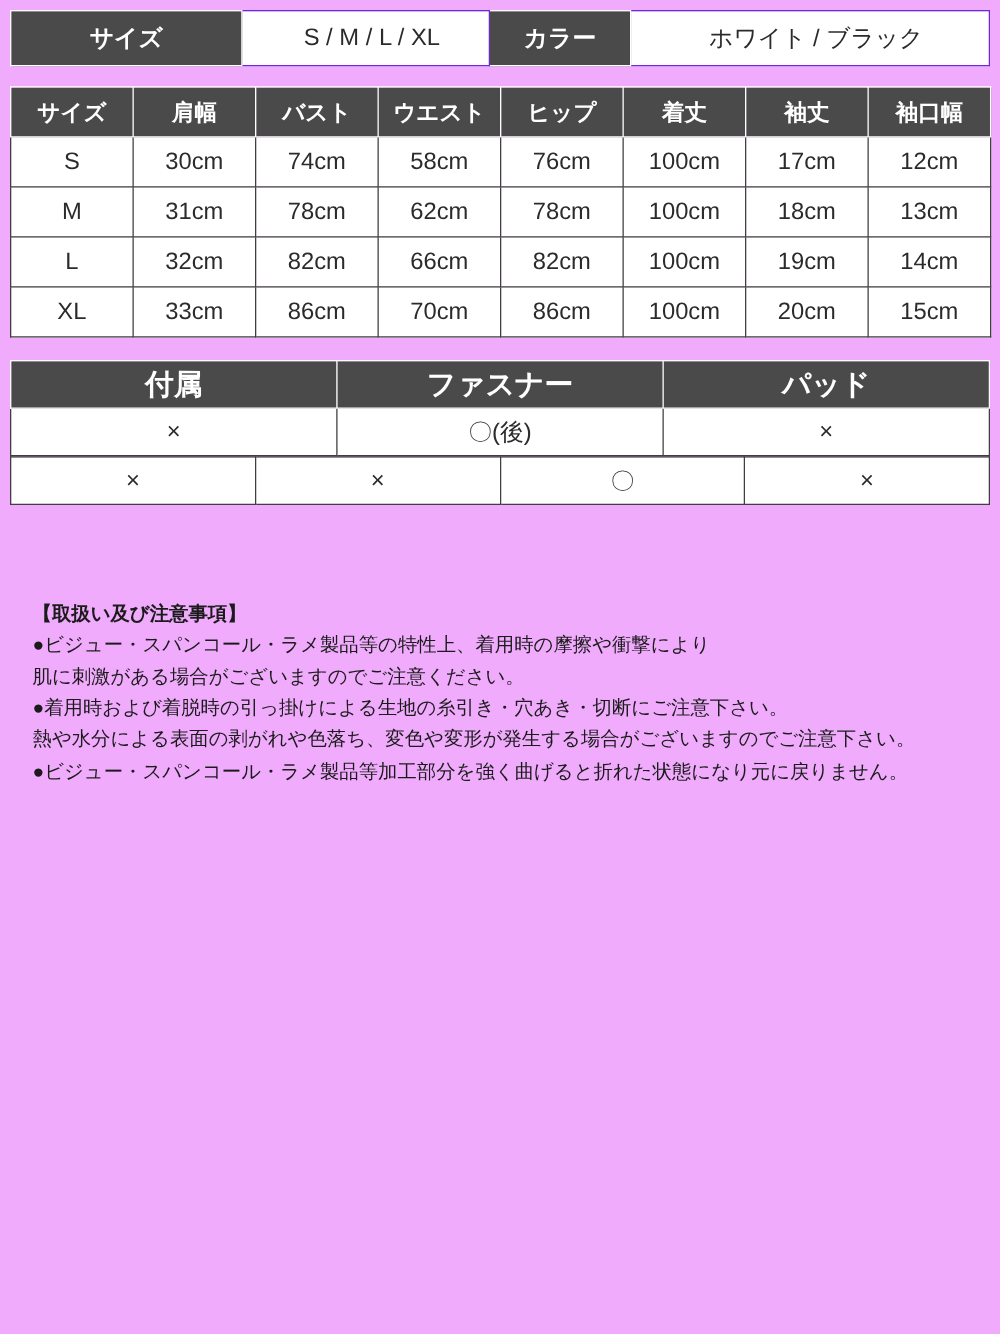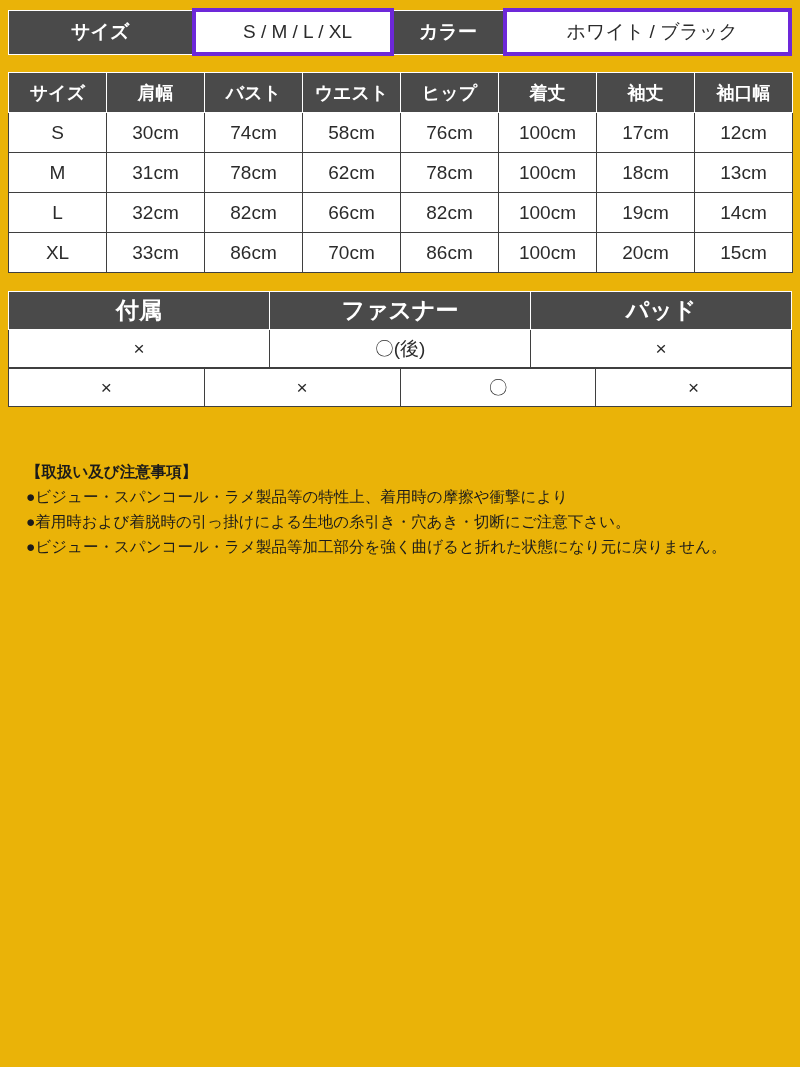--- a/index.html
+++ b/index.html
@@ -8,21 +8,21 @@
     padding: 0;
     width: 800px;
     height: 1067px;
     background: #ffffff;
     font-family: "Liberation Sans", sans-serif;
   }
   .page {
     width: 800px;
     height: 1067px;
     position: relative;
-    background: #eab308;
+    background: #f0abfc;
     padding: 8px 8px 0 8px;
   }
   table {
     border-collapse: collapse;
     width: 784px;
     table-layout: fixed;
   }
   td, th {
     border: 1px solid #ffffff;
     text-align: center;
@@ -32,34 +32,34 @@
     font-size: 19px;
     padding: 0;
   }
   .hdr {
     background: #4a4a4a;
     color: #ffffff;
     font-weight: bold;
   }
   
   .spec-table td { height: 44px; }
-  .spec-table .val { background: #ffffff; border: 4px solid #6d28d9; padding-left: 10px; }
+  .spec-table .val { background: #ffffff; border: 1px solid #6d28d9; padding-left: 10px; }
 
   
   .size-table { margin-top: 16px; }
   .size-table th { height: 40px; font-size: 18px; }
   .size-table td { height: 40px; background: #ffffff; border: 1px solid #3f3f3f; font-size: 19px; }
 
   
   .feat-table { margin-top: 18px; }
   .feat-table th { height: 38px; font-size: 23px; }
   .feat-table td { height: 38px; background: #ffffff; border: 1px solid #3f3f3f; font-size: 19px; }
 
   .notes {
-    margin-top: 52px;
+    margin-top: 75px;
     padding-left: 18px;
     color: #1b1b1b;
     font-size: 15.5px;
     line-height: 1.62;
   }
   .notes .title { font-weight: bold; }
   .notes p { margin: 0; }
 </style>
 </head>
 <body>
@@ -156,17 +156,19 @@
         <td>×</td>
         <td>〇</td>
         <td>×</td>
       </tr>
     </tbody>
   </table>
 
   <div class="notes">
     <p class="title">【取扱い及び注意事項】</p>
     <p>●ビジュー・スパンコール・ラメ製品等の特性上、着用時の摩擦や衝撃により</p>
+    <p>肌に刺激がある場合がございますのでご注意ください。</p>
     <p>●着用時および着脱時の引っ掛けによる生地の糸引き・穴あき・切断にご注意下さい。</p>
+    <p>熱や水分による表面の剥がれや色落ち、変色や変形が発生する場合がございますのでご注意下さい。</p>
     <p>●ビジュー・スパンコール・ラメ製品等加工部分を強く曲げると折れた状態になり元に戻りません。</p>
   </div>
 
 </div>
 
 </body></html>

